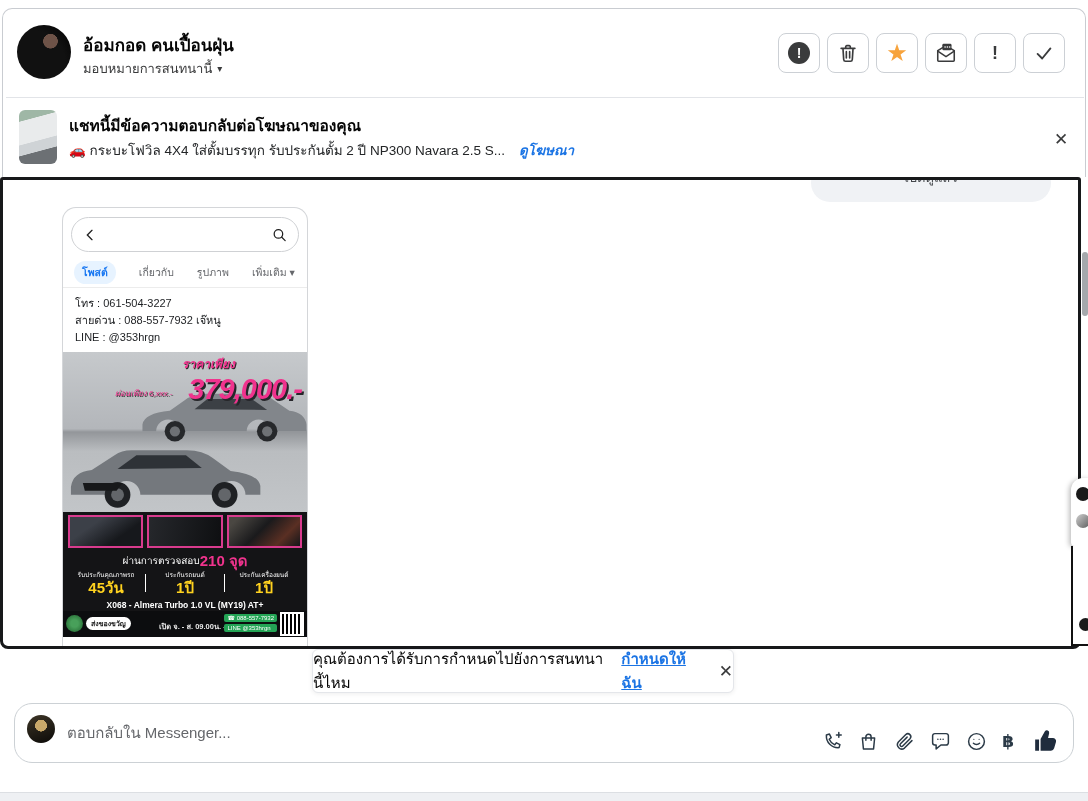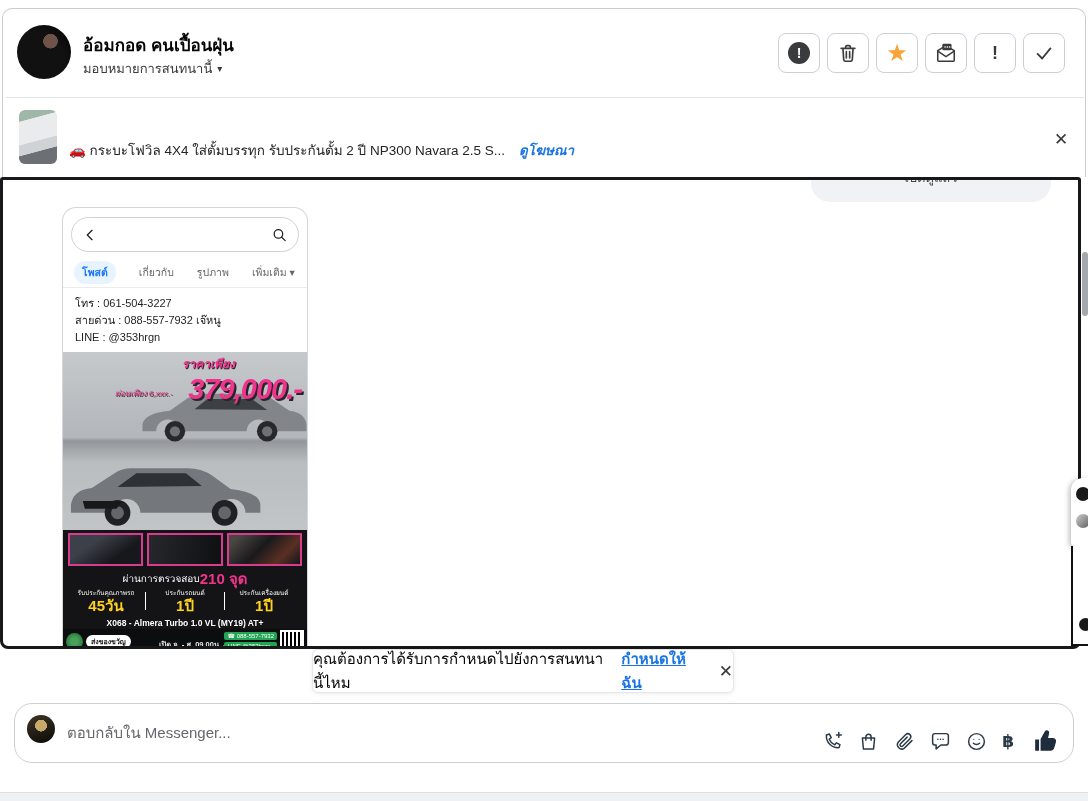--- a/index.html
+++ b/index.html
@@ -40,21 +40,21 @@
   
   .attach-card { position:absolute; left:59px; top:27px; width:246px; height:448px; background:#fff; border:1px solid #d4d6d9; border-bottom:none; border-radius:14px 14px 0 0; overflow:hidden; }
   .m-search { margin:9px 8px 5px 8px; height:35px; border:1.5px solid #cfd1d4; border-radius:18px; position:relative; }
   .m-search .chev { position:absolute; left:10px; top:8px; }
   .m-search .mag { position:absolute; right:10px; top:8px; }
   .m-tabs { height:31px; display:flex; align-items:center; gap:23px; padding:0 11px; border-bottom:1px solid #ececec; font-size:10.5px; color:#65676b; }
   .m-tab-active { background:#e7f3ff; color:#1877f2; padding:3px 8px; border-radius:12px; font-weight:bold; }
   .m-contact { padding:7px 12px 6px 12px; font-size:11px; color:#1c1e21; line-height:1.55; }
 
   .creative { width:244px; position:relative; }
-  .photos { height:178px; position:relative; overflow:hidden;
+  .photos { height:160px; position:relative; overflow:hidden;
     background:linear-gradient(180deg,#c6c9cc 0%, #b3b6ba 48%, #93969a 50%, #babdc0 62%, #c2c5c8 100%); }
   .car { position:absolute; }
   .price-block { position:absolute; left:52px; top:2px; text-align:center; color:#f0338d; }
   .price-caption { font-size:12px; font-style:italic; font-weight:bold; text-shadow:1px 1px 0 #2b2b2b; }
   .price-row { display:flex; align-items:flex-end; gap:16px; }
   .installment { font-size:8px; font-style:italic; text-shadow:1px 1px 0 #2b2b2b; padding-bottom:6px; }
   .price-big { font-size:29px; font-weight:800; font-style:italic; letter-spacing:-1px; text-shadow:2px 2px 0 #26262a; }
 
   .thumbs { height:39px; background:#141416; display:flex; gap:4px; padding:3px 5px; }
   .thumb { flex:1; border:2px solid #d93b8e; }
@@ -141,20 +141,21 @@
     <div class="icon-btn">
       <svg width="22" height="22" viewBox="0 0 24 24" fill="none" stroke="#3a3b3c" stroke-width="2" stroke-linecap="round" stroke-linejoin="round">
         <path d="M5 13l5 5L19 7"></path>
       </svg>
     </div>
   </div>
 
   <div class="abs hdr-divider"></div>
 
   <div class="abs ad-thumb"></div>
+  <div class="abs ad-title">แชทนี้มีข้อความตอบกลับต่อโฆษณาของคุณ</div>
   <div class="abs ad-sub-row">
     <span>🚗 กระบะโฟวิล 4X4 ใส่ตั้มบรรทุก รับประกันตั้ม 2 ปี NP300 Navara 2.5 S...</span>
     <span class="ad-link">ดูโฆษณา</span>
   </div>
   <div class="abs ad-close">✕</div>
 </div>
 
 <div class="chat-frame">
 
   <div class="clipped-bubble">เปิดดูแล้ว</div>

